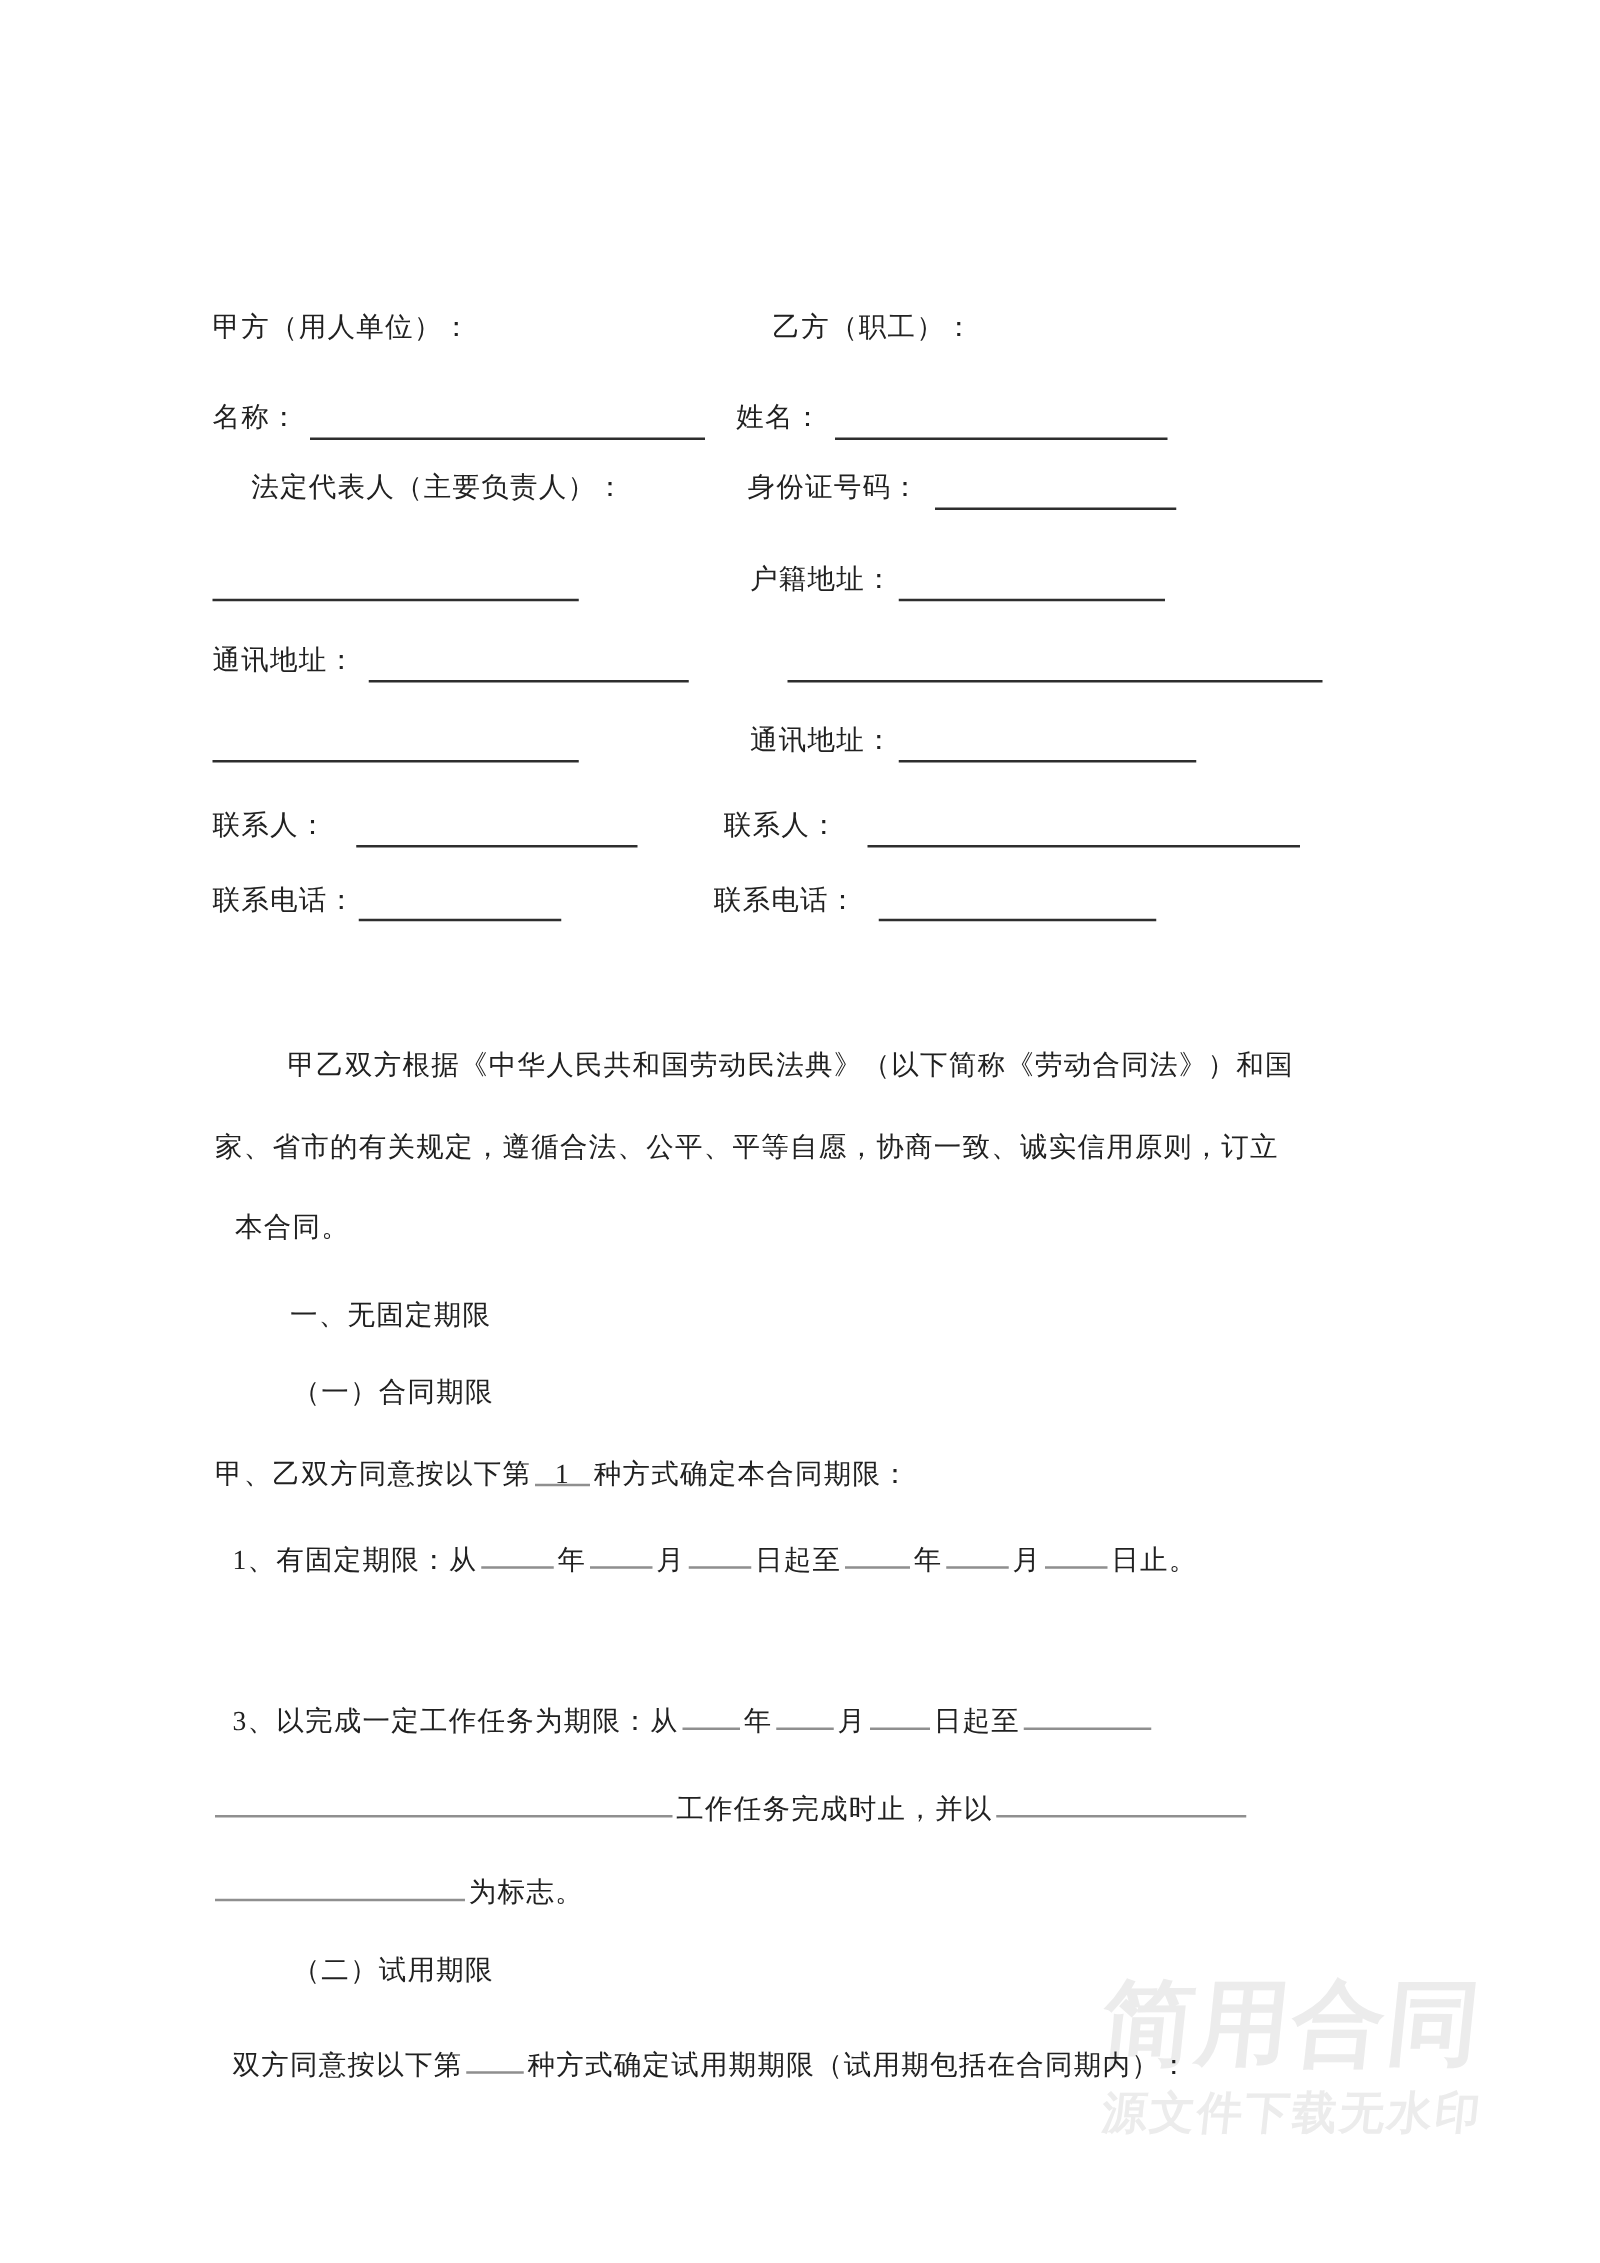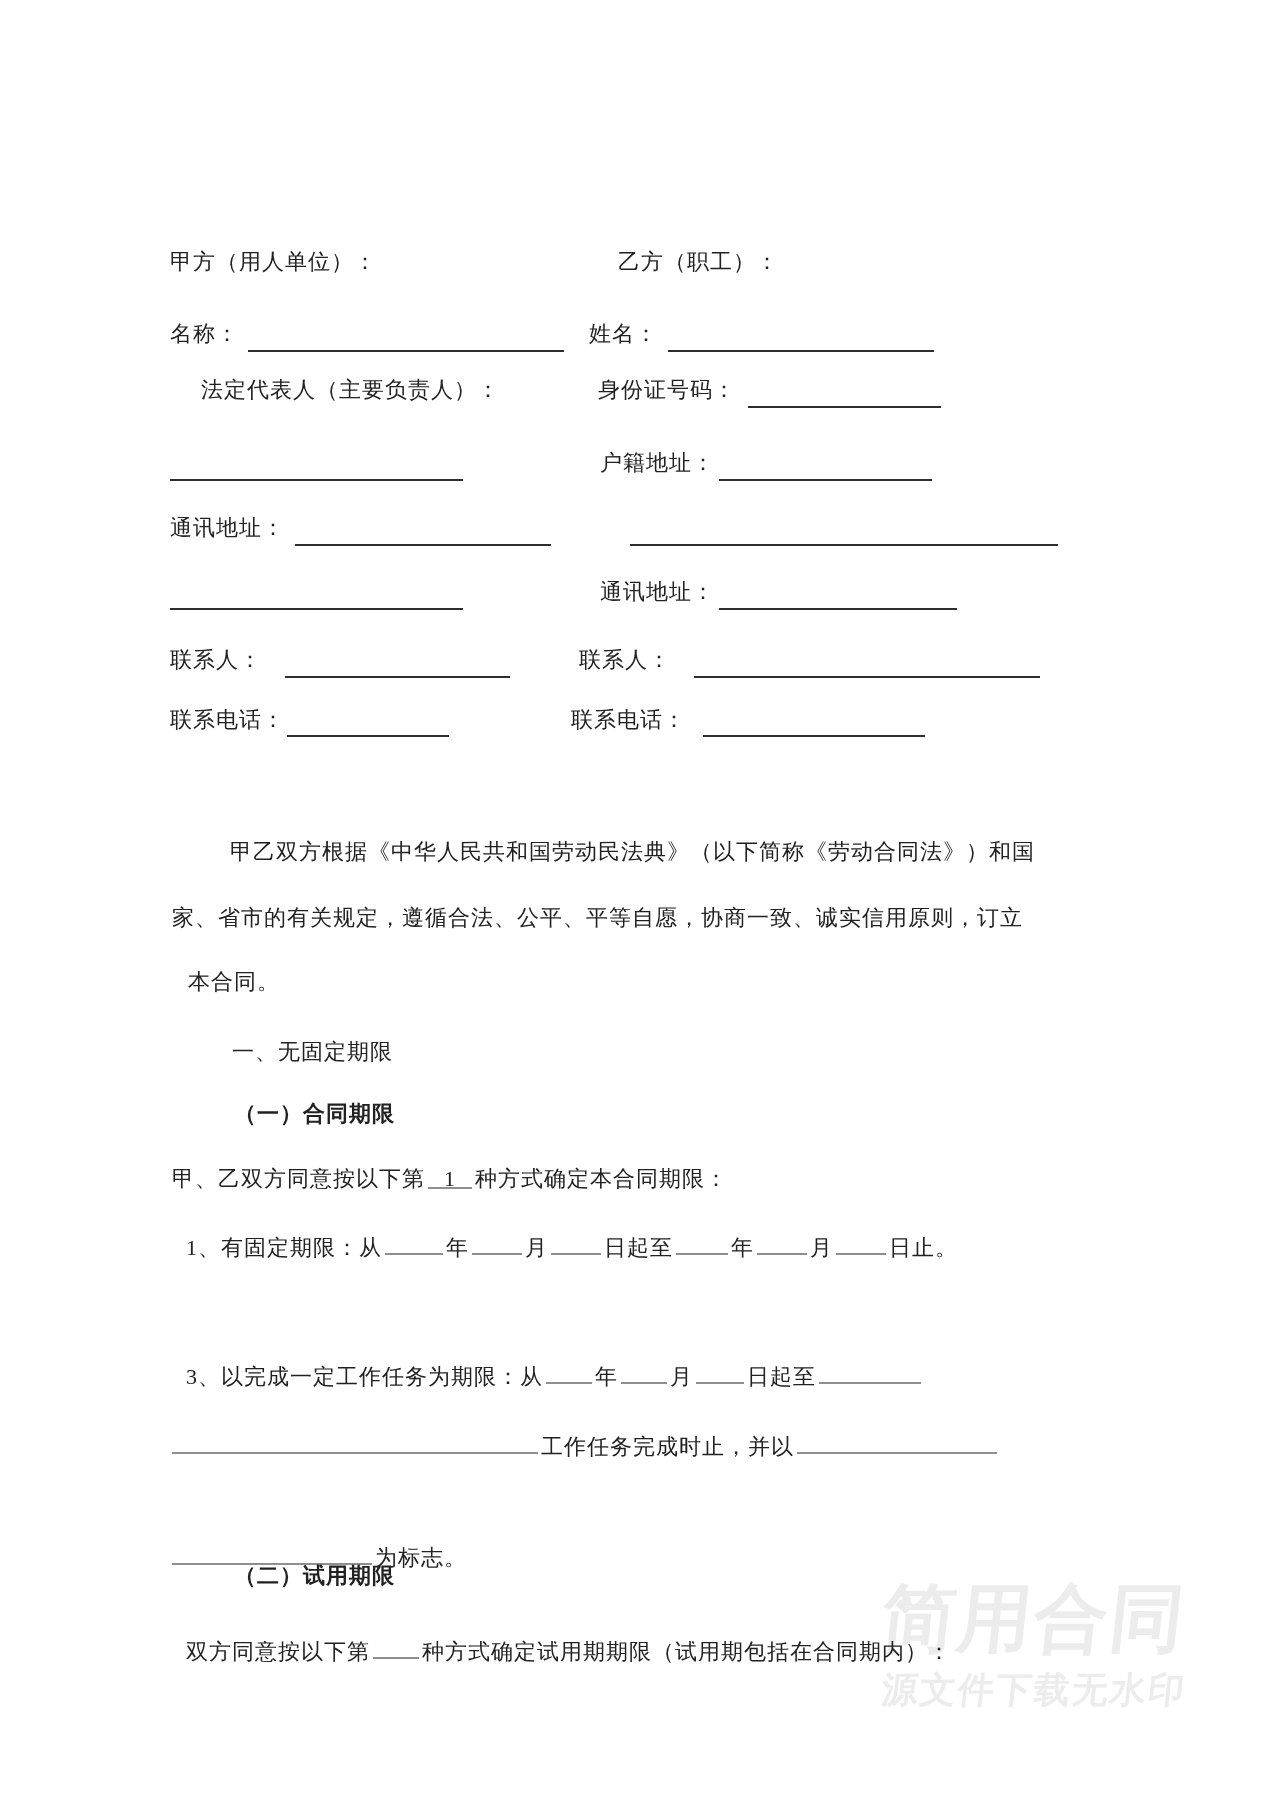--- a/index.html
+++ b/index.html
@@ -11,21 +11,21 @@
     font-family:"Liberation Serif","DejaVu Serif",serif;
     color:#212121;
   }
   .t{
     position:absolute;
     font-size:22px;
     line-height:32px;
     white-space:nowrap;
     letter-spacing:1px;
   }
-  .bold{font-weight:bold;}
+  .bold{font-weight:normal;}
   .ul{
     position:absolute;height:0;
     border-bottom:2px solid #2e2e2e;
   }
   .blank{
     display:inline-block;
     height:24px;
     border-bottom:2px solid #8f8f8f;
     vertical-align:baseline;
     margin:0 3px;
@@ -95,19 +95,19 @@
 
   <div class="t" style="left:172px;top:1163px;"><span>甲、乙双方同意按以下第</span><span class="blank" style="width:44px;">1</span><span>种方式确定本合同期限：</span></div>
 
   <div class="t" style="left:186px;top:1229px;"><span>1、有固定期限：从</span><span class="blank" style="width:58px;"></span><span>年</span><span class="blank" style="width:50px;"></span><span>月</span><span class="blank" style="width:50px;"></span><span>日起至</span><span class="blank" style="width:52px;"></span><span>年</span><span class="blank" style="width:50px;"></span><span>月</span><span class="blank" style="width:50px;"></span><span>日止。</span></div>
 
 
   <div class="t" style="left:186px;top:1358px;"><span>3、以完成一定工作任务为期限：从</span><span class="blank" style="width:46px;"></span><span>年</span><span class="blank" style="width:46px;"></span><span>月</span><span class="blank" style="width:48px;"></span><span>日起至</span><span class="blank" style="width:102px;"></span></div>
 
   <div class="t" style="left:172px;top:1428px;"><span class="blank" style="width:366px;margin-left:0;"></span><span>工作任务完成时止，并以</span><span class="blank" style="width:200px;"></span></div>
 
-  <div class="t" style="left:172px;top:1495px;margin-top:44px;"><span class="blank" style="width:200px;margin-left:0;"></span><span>为标志。</span></div>
+  <div class="t" style="left:172px;top:1495px;"><span class="blank" style="width:200px;margin-left:0;"></span><span>为标志。</span></div>
 
   <div class="t bold" style="left:234px;top:1560px;">（二）试用期限</div>
 
   <div class="t" style="left:186px;top:1633px;text-align:right;"><span>双方同意按以下第</span><span class="blank" style="width:46px;"></span><span>种方式确定试用期期限（试用期包括在合同期内）：</span></div>
 
 </div>
 
 </body></html>

